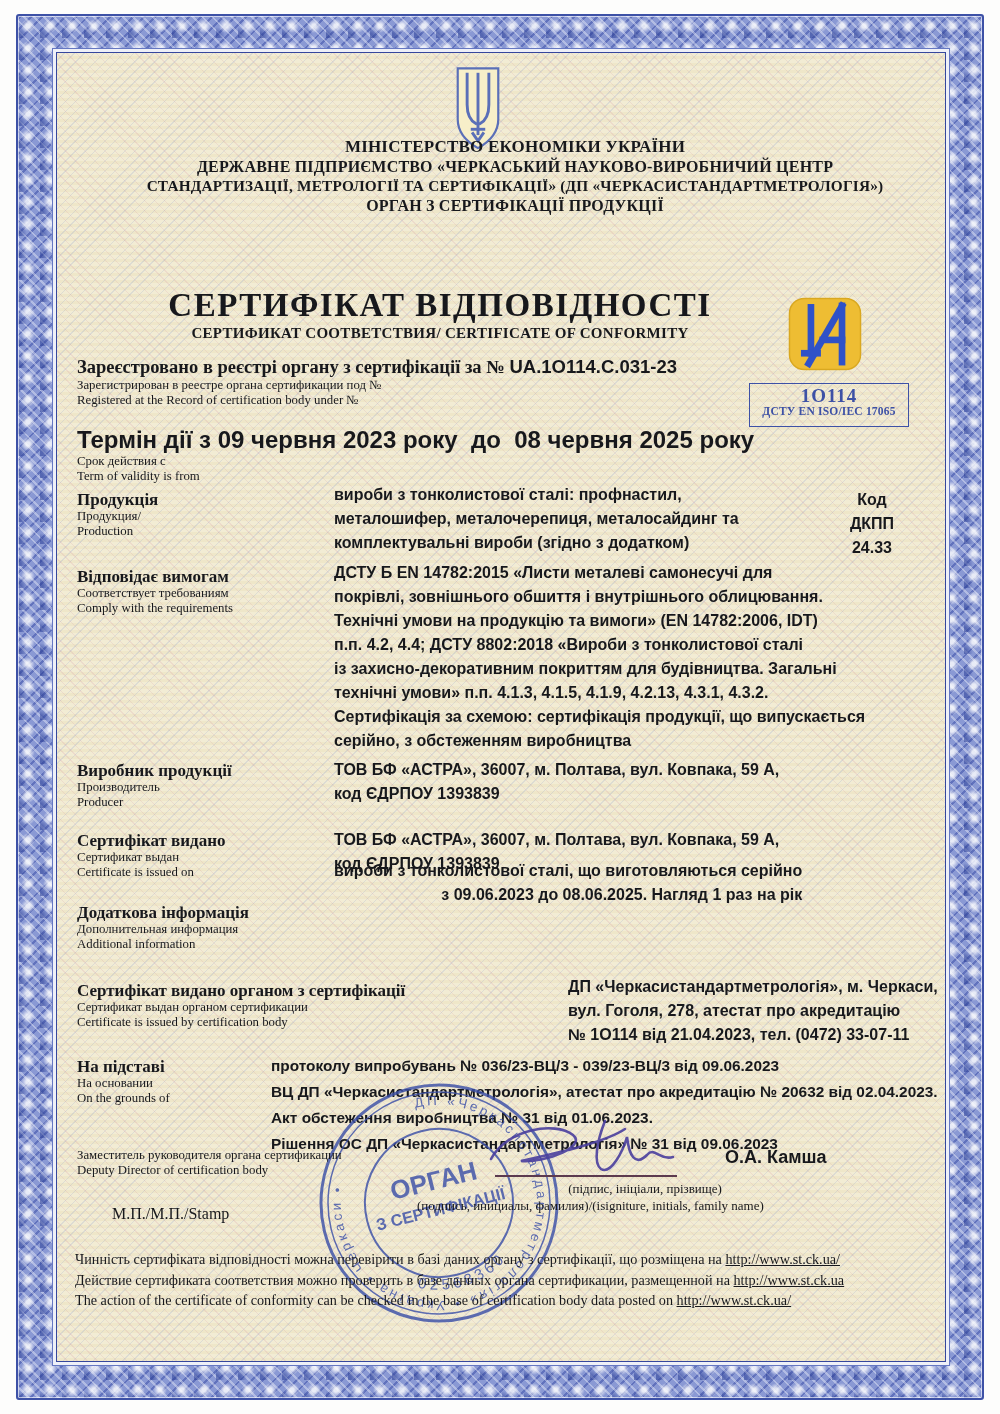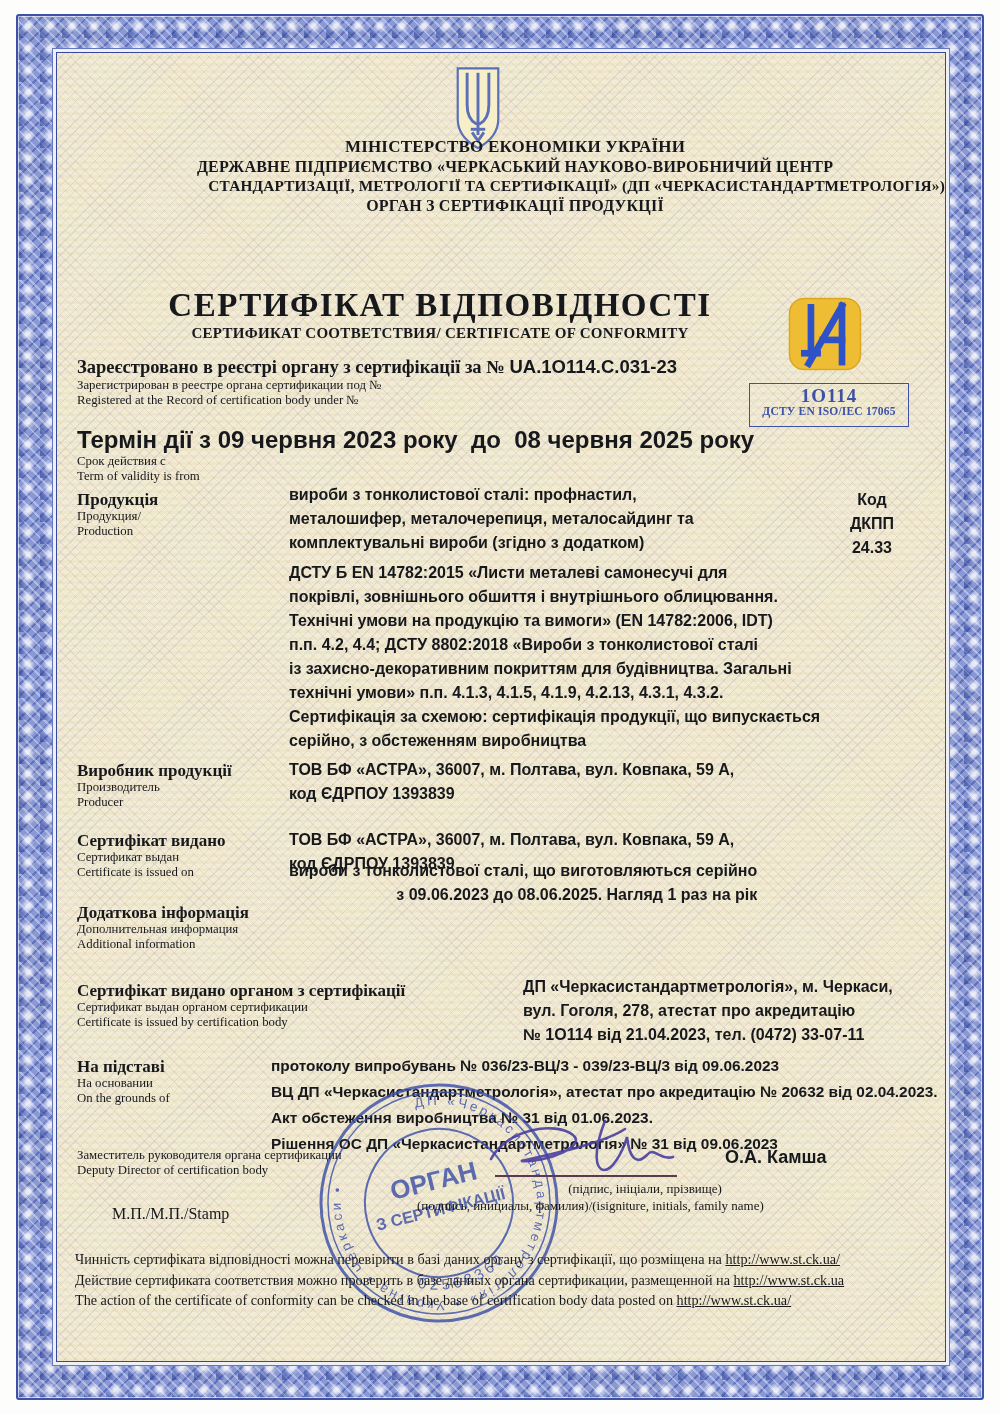--- a/index.html
+++ b/index.html
@@ -33,21 +33,21 @@
     box-shadow: 0 0 0 3px #eef0f8, 0 0 0 4px #6577c2;
   }
   .abs{position:absolute;}
   .center{text-align:center;padding-left:28px;}
   .serifB{font-family:"Liberation Serif",serif; font-weight:bold;}
   .sansB{font-family:"Liberation Sans",sans-serif; font-weight:bold;}
 
   .ministry{left:0; right:0; top:84px; line-height:19.5px; letter-spacing:.2px;}
   .ministry .l1{font-size:17px;}
   .ministry .l2{font-size:16px;}
-  .ministry .l3{font-size:15.3px;text-align:right;}
+  .ministry .l3{font-size:15.3px;}
   .ministry .l4{font-size:16px;}
 
   .title{left:0; right:150px; top:234px; font-size:33px; letter-spacing:1.5px;}
   .subtitle{left:0; right:150px; top:272px; font-size:15px; letter-spacing:.3px;}
 
   .logo-badge{left:730px; top:244px; width:76px; height:74px;}
   .code-box{
     left:692px; top:330px; width:158px; height:40px;
     border:1.5px solid #3d51a6; color:#3d51a6; text-align:center;
     font-weight:bold; padding-top:2px;
@@ -58,21 +58,21 @@
   .reg{left:20px; top:303px; right:20px;}
   .reg .main{font-size:18.5px; font-weight:bold;}
   .reg .main .num{font-family:"Liberation Sans",sans-serif;}
   .sub{font-size:12.8px; line-height:15px; font-weight:normal;}
 
   .validity{left:20px; top:373px;}
   .validity .main{font-size:24px; white-space:pre;}
 
   .row-label{width:215px;}
   .row-label .uk{font-size:17px; font-weight:bold; line-height:19px;}
-  .sec-text{font-size:16px; line-height:24px; white-space:pre;}
+  .sec-text{font-size:16px; line-height:24px; white-space:pre;margin-left:45px;}
   .grounds-text{font-size:15.4px; line-height:26px; white-space:pre;}
 
   .code-col{left:770px; top:435px; width:90px; text-align:center;
     font-family:"Liberation Sans",sans-serif; font-size:16px; font-weight:bold; line-height:24px;}
 
   .sig-line{left:438px; top:1122px; width:182px; height:2px; background:#5c3a4e;}
   .sig-name{left:668px; top:1094px; font-size:18px;}
   .sig-cap1{left:428px; top:1128px; width:320px; text-align:center; font-size:13px;}
   .sig-cap2{left:360px; top:1145px; width:460px; font-size:13px;}
   .mp{left:55px; top:1152px; font-size:16px;}
@@ -146,20 +146,25 @@
     </div>
     <div class="abs sec-text sansB" style="left:232px; top:430px;">вироби з тонколистової сталі: профнастил,
 металошифер, металочерепиця, металосайдинг та
 комплектувальні вироби (згідно з додатком)</div>
     <div class="abs code-col">
       <div>Код</div>
       <div>ДКПП</div>
       <div>24.33</div>
     </div>
 
+    <div class="abs row-label" style="left:20px; top:514px;">
+      <div class="uk">Відповідає вимогам</div>
+      <div class="sub">Соответствует требованиям</div>
+      <div class="sub">Comply with the requirements</div>
+    </div>
     <div class="abs sec-text sansB" style="left:232px; top:508px;">ДСТУ Б EN 14782:2015 «Листи металеві самонесучі для
 покрівлі, зовнішнього обшиття і внутрішнього облицювання.
 Технічні умови на продукцію та вимоги» (EN 14782:2006, IDT)
 п.п. 4.2, 4.4; ДСТУ 8802:2018 «Вироби з тонколистової сталі
 із захисно-декоративним покриттям для будівництва. Загальні
 технічні умови» п.п. 4.1.3, 4.1.5, 4.1.9, 4.2.13, 4.3.1, 4.3.2.
 Сертифікація за схемою: сертифікація продукції, що випускається
 серійно, з обстеженням виробництва</div>
 
     <div class="abs row-label" style="left:20px; top:708px;">

